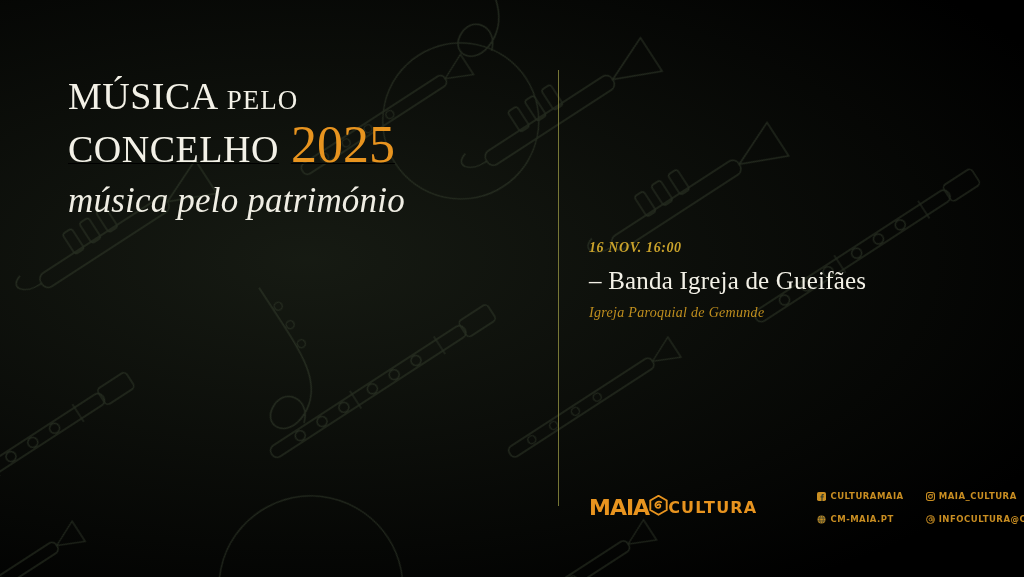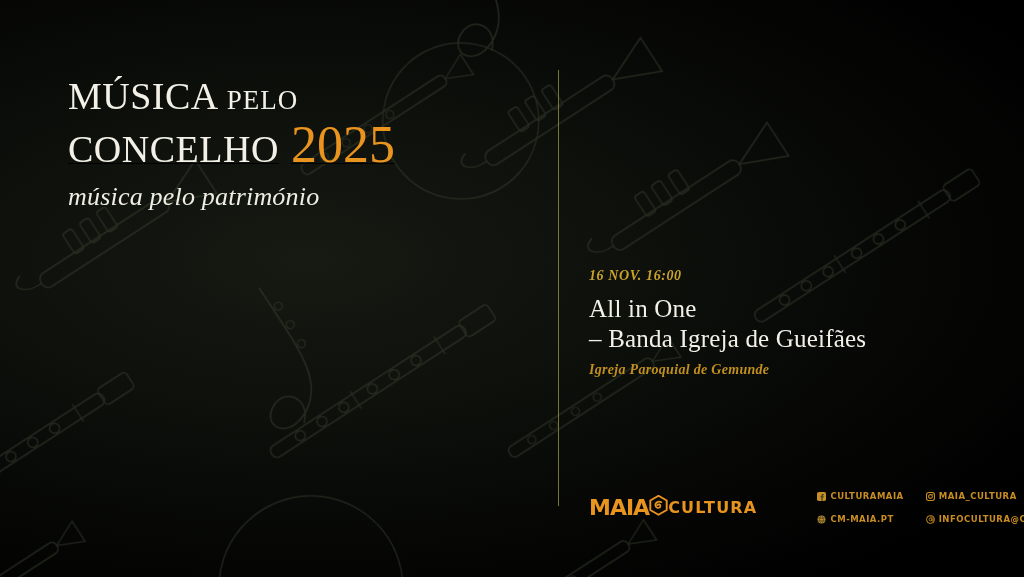--- a/index.html
+++ b/index.html
@@ -75,21 +75,21 @@
   }
   .line2 .year {
     color: #E8941F;
     font-size: 52px;
     letter-spacing: 0px;
     margin-left: 12px;
   }
   .subtitle {
     margin-top: 12px;
     color: #F0EEE4;
-    font-size: 26px;
+    font-size: 35px;
     font-style: italic;
     line-height: 1.05;
     letter-spacing: 0.2px;
     white-space: nowrap;
   }
 
   
   .divider {
     position: absolute;
     left: 558px;
@@ -97,21 +97,21 @@
     width: 1px;
     height: 436px;
     background: #8a8a3e;
     opacity: 0.85;
   }
 
   
   .event-block {
     position: absolute;
     left: 589px;
-    top: 268px;
+    top: 240px;
     width: 400px;
   }
   .event-date {
     color: #C9A22B;
     font-size: 14px;
     font-style: italic;
     font-weight: bold;
     letter-spacing: 0.6px;
     margin-bottom: 10px;
     white-space: nowrap;
@@ -121,21 +121,21 @@
     font-size: 25px;
     line-height: 1.18;
     letter-spacing: 0.2px;
     white-space: nowrap;
   }
   .event-venue {
     margin-top: 9px;
     color: #C08F1E;
     font-size: 14px;
     font-style: italic;
-    font-weight: bold;
+    font-weight: normal;
     letter-spacing: 0.3px;
     white-space: nowrap;
   }
 
   
   .footer {
     position: absolute;
     left: 589px;
     top: 487px;
     display: flex;
@@ -261,21 +261,20 @@
     <div class="line1"><span class="big">Música</span><span class="sml">pelo</span></div>
     <div class="line2"><span class="big">Concelho</span><span class="year">2025</span></div>
     <div class="subtitle">música pelo património</div>
   </div>
 
   <div class="divider"></div>
 
   <div class="event-block">
     <div class="event-date">16 NOV. 16:00</div>
     <div class="event-title">
-      <div>All in One</div>
       <div>– Banda Igreja de Gueifães</div>
     </div>
     <div class="event-venue">Igreja Paroquial de Gemunde</div>
   </div>
 
   <div class="footer">
 
     <div class="brand-logo">
       <span class="brand-maia">MAIA</span>
       <span class="hex-icon">

